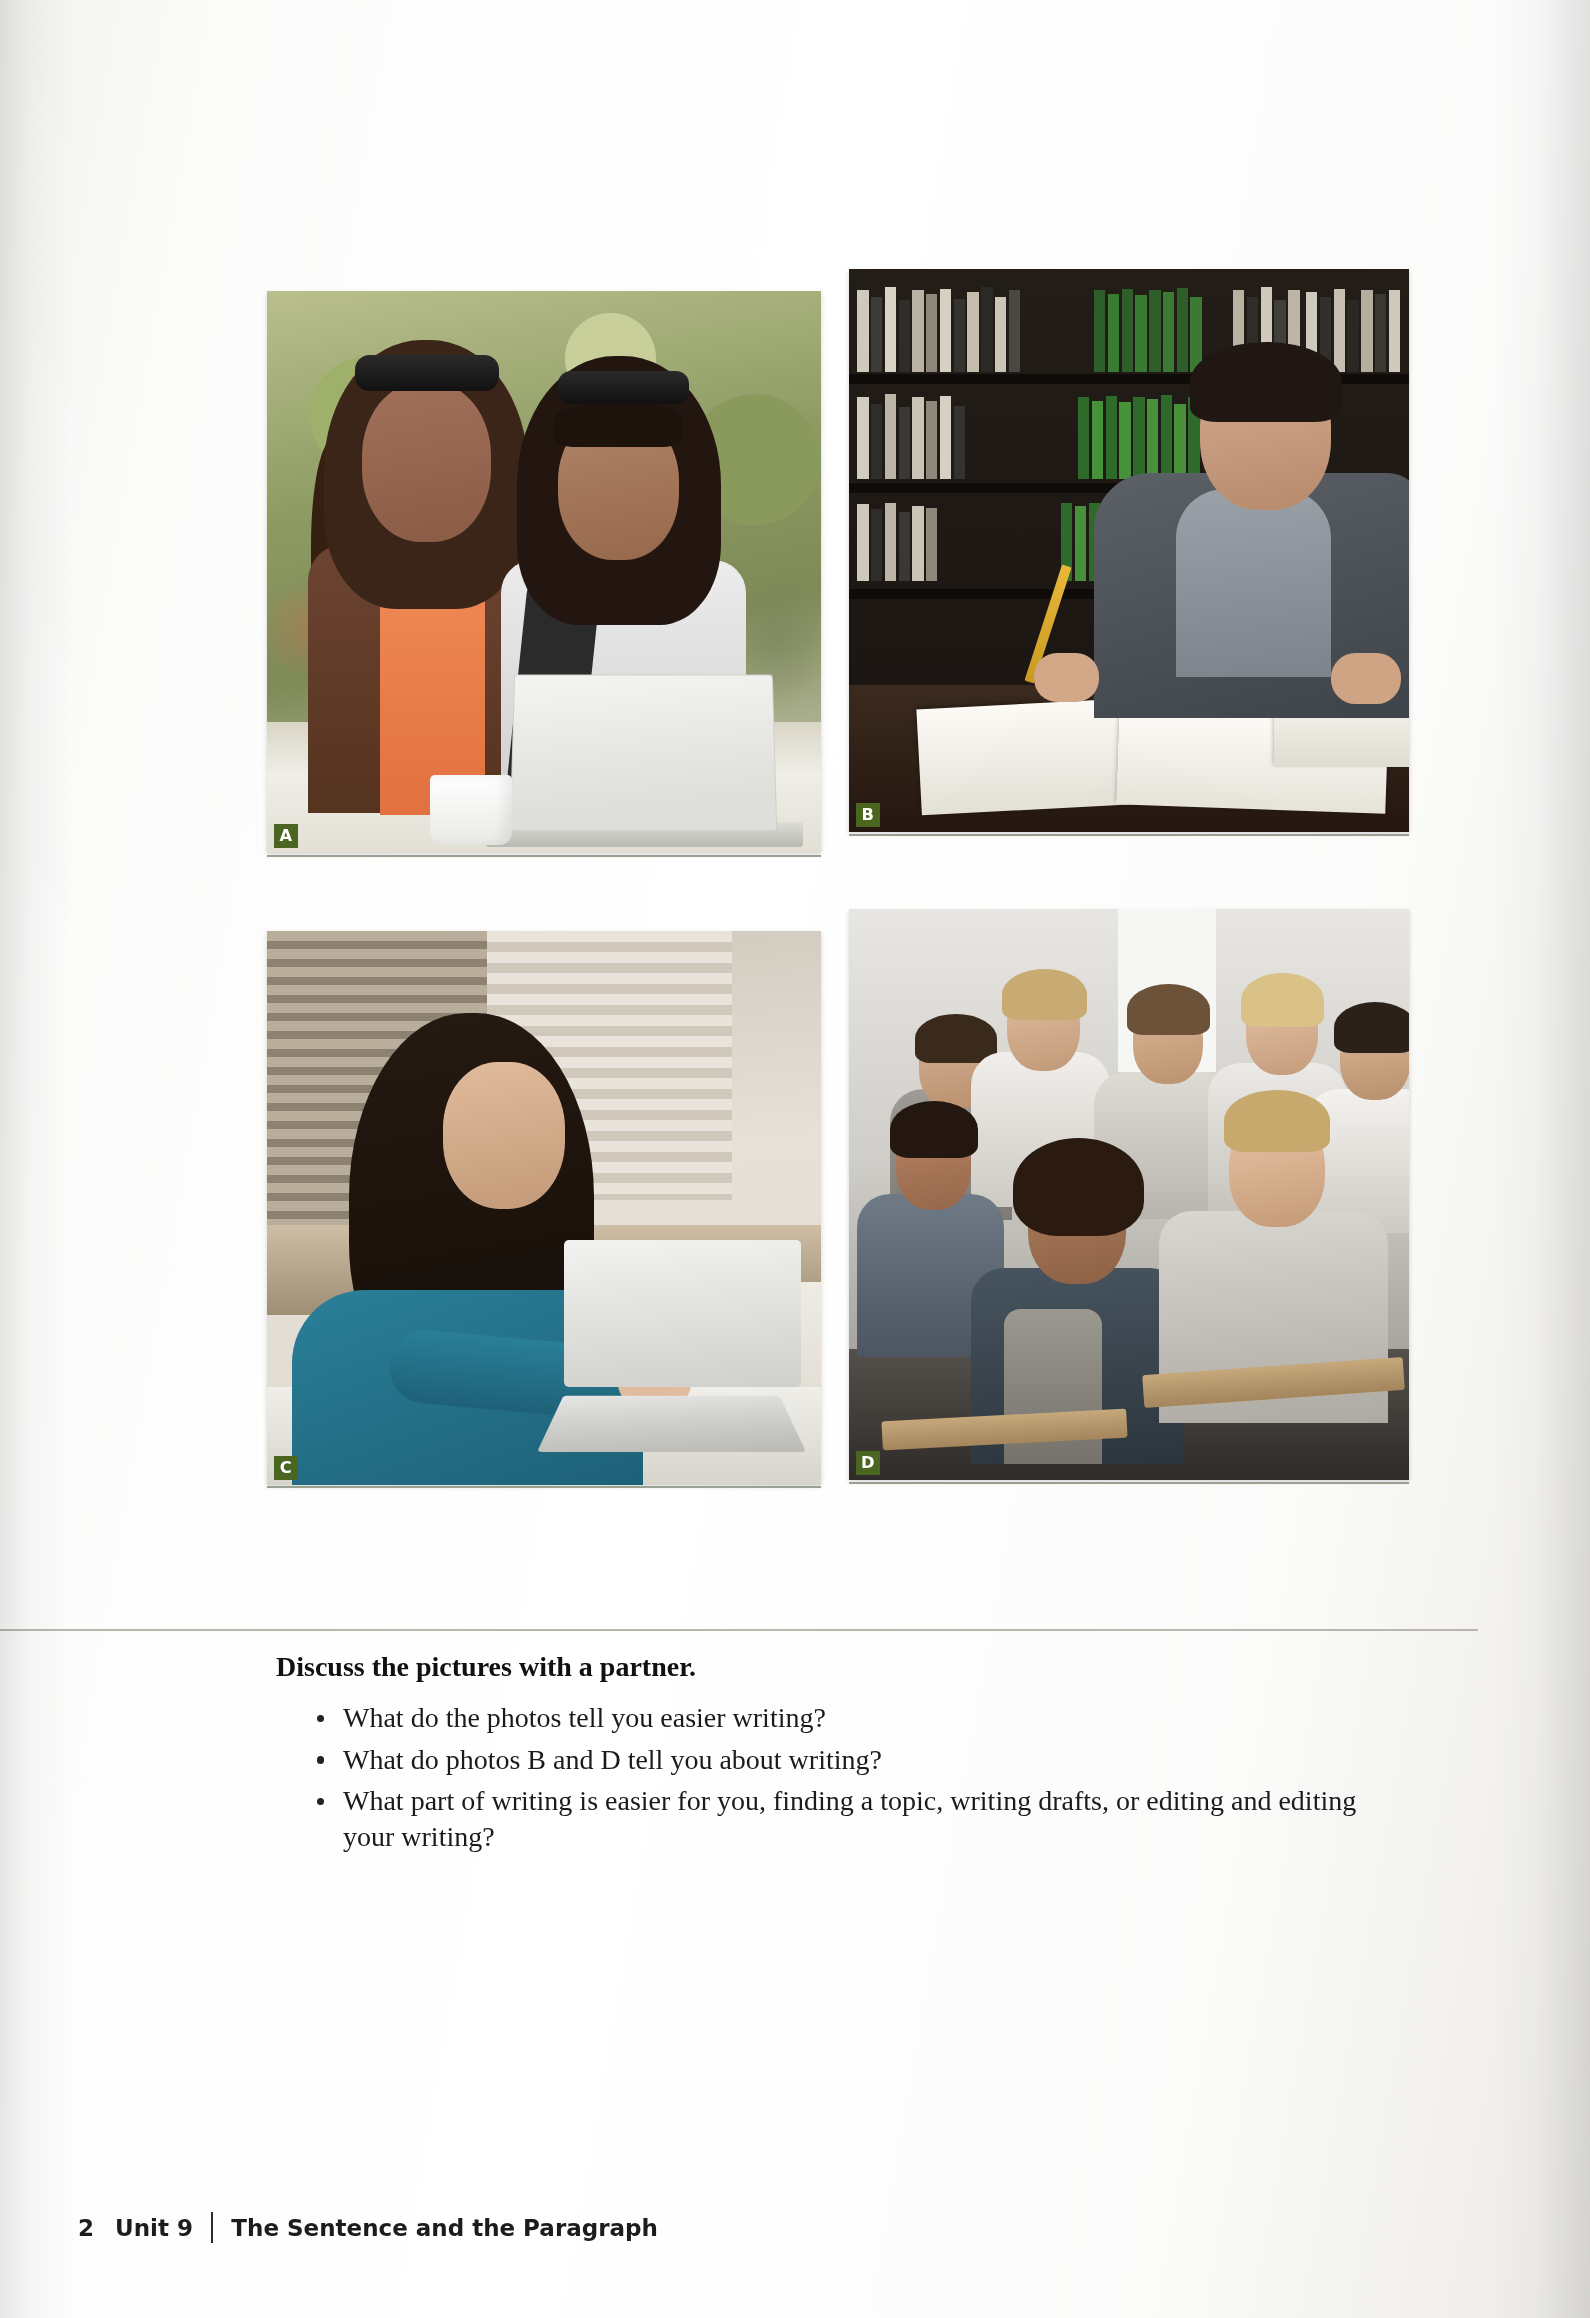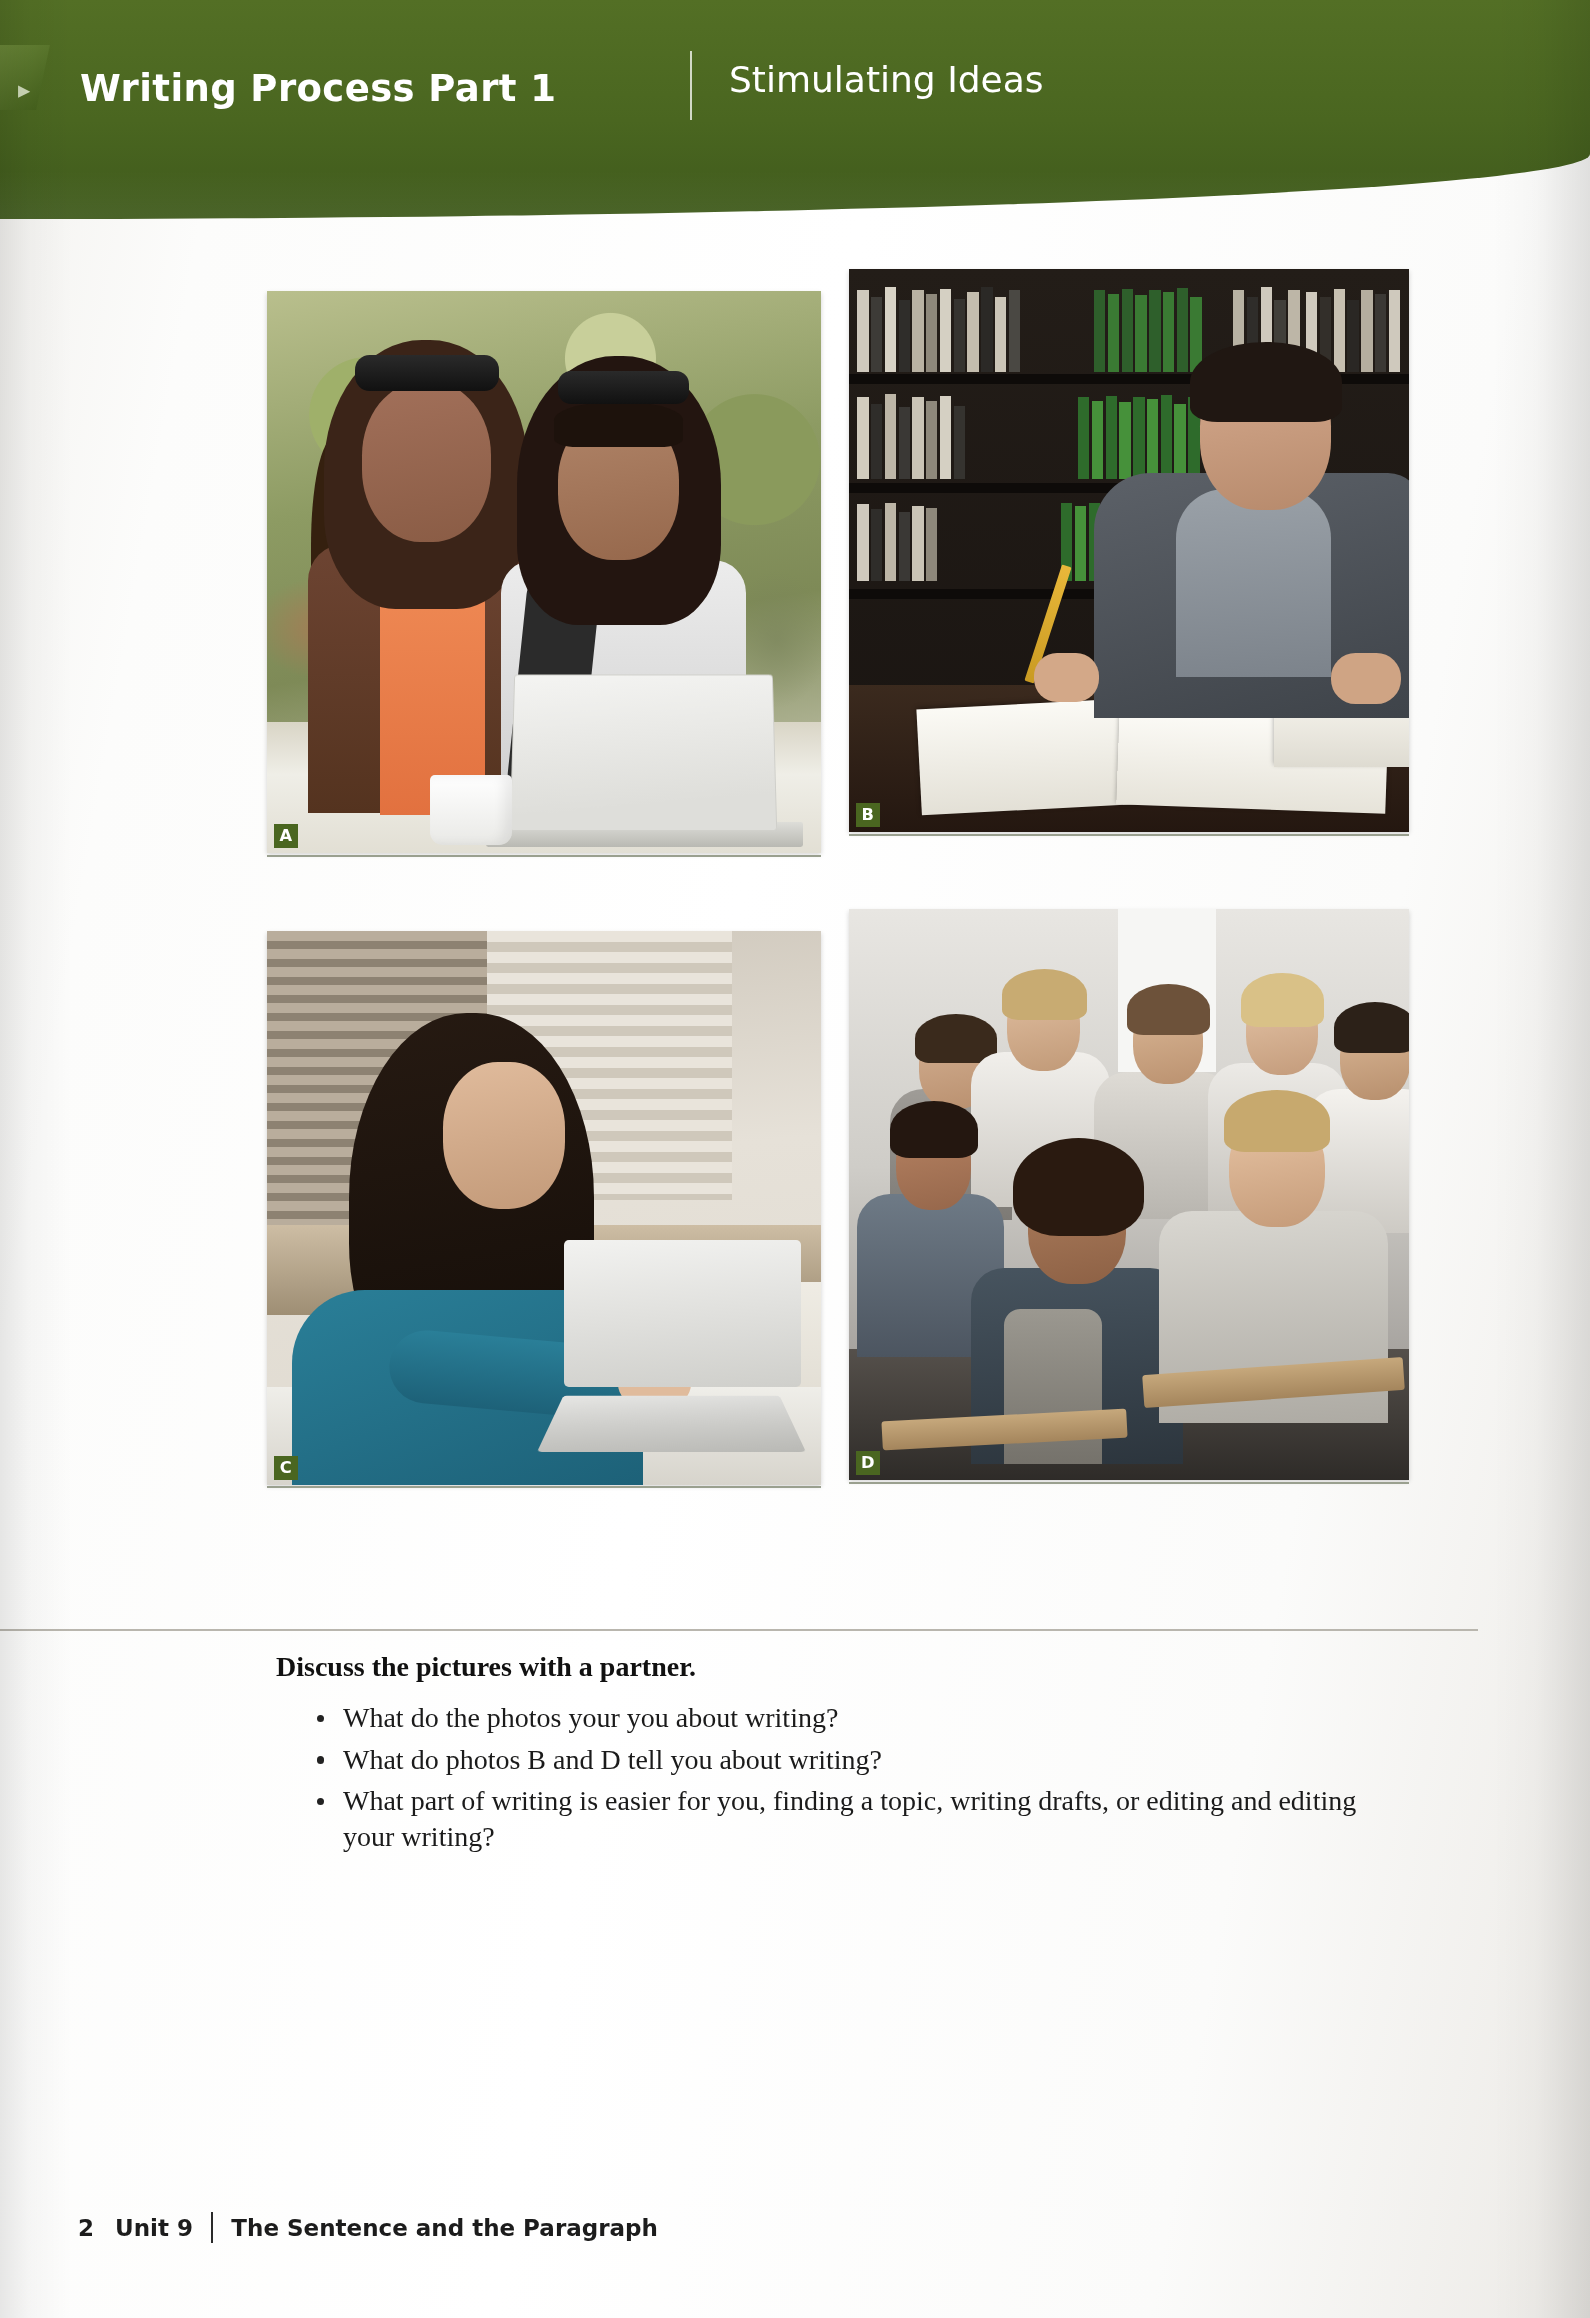--- a/index.html
+++ b/index.html
@@ -466,27 +466,20 @@
   .footer .unit { margin-right: 18px; }
   .footer .bar {
     width: 2.4px; height: 31px; background:#2a2a2a; margin-right: 18px;
   }
 </style>
 </head>
 <body>
 
 <div class="page">
 
-  <div class="header-band">
-    <div class="header-deco"></div>
-    <div class="header-arrow">▸</div>
-    <div class="header-title">Writing Process Part 1</div>
-    <div class="header-divider"></div>
-    <div class="header-subtitle">Stimulating Ideas</div>
-  </div>
 
   <div class="photo" id="photoA">
     <div class="pa-bg"></div>
     <div class="pa-blur"></div>
     <div class="pa-table"></div>
     <div class="pa-girl1">
       <div class="hairside"></div>
         <div class="hairside2"></div>
       <div class="body"></div>
         <div class="shirt"></div>
@@ -682,21 +675,21 @@
 
     <div class="label">D</div>
   </div>
   <div class="photo-underline" style="left:849px; top:1482px; width:560px;"></div>
 
   <div class="exercise-rule"></div>
 
   <div class="instruction">Discuss the pictures with a partner.</div>
 
   <ul class="bullets">
-    <li>What do the photos your you about writing?</li>
+    <li>What do the photos tell you easier writing?</li>
     <li>What do photos B and D tell you about writing?</li>
     <li>What part of writing is easier for you, finding a topic, writing drafts, or editing and editing your writing?</li>
   </ul>
 
   <div class="footer">
     <span class="pagenum">2</span>
     <span class="unit">Unit 9</span>
     <span class="bar"></span>
     <span>The Sentence and the Paragraph</span>
   </div>

